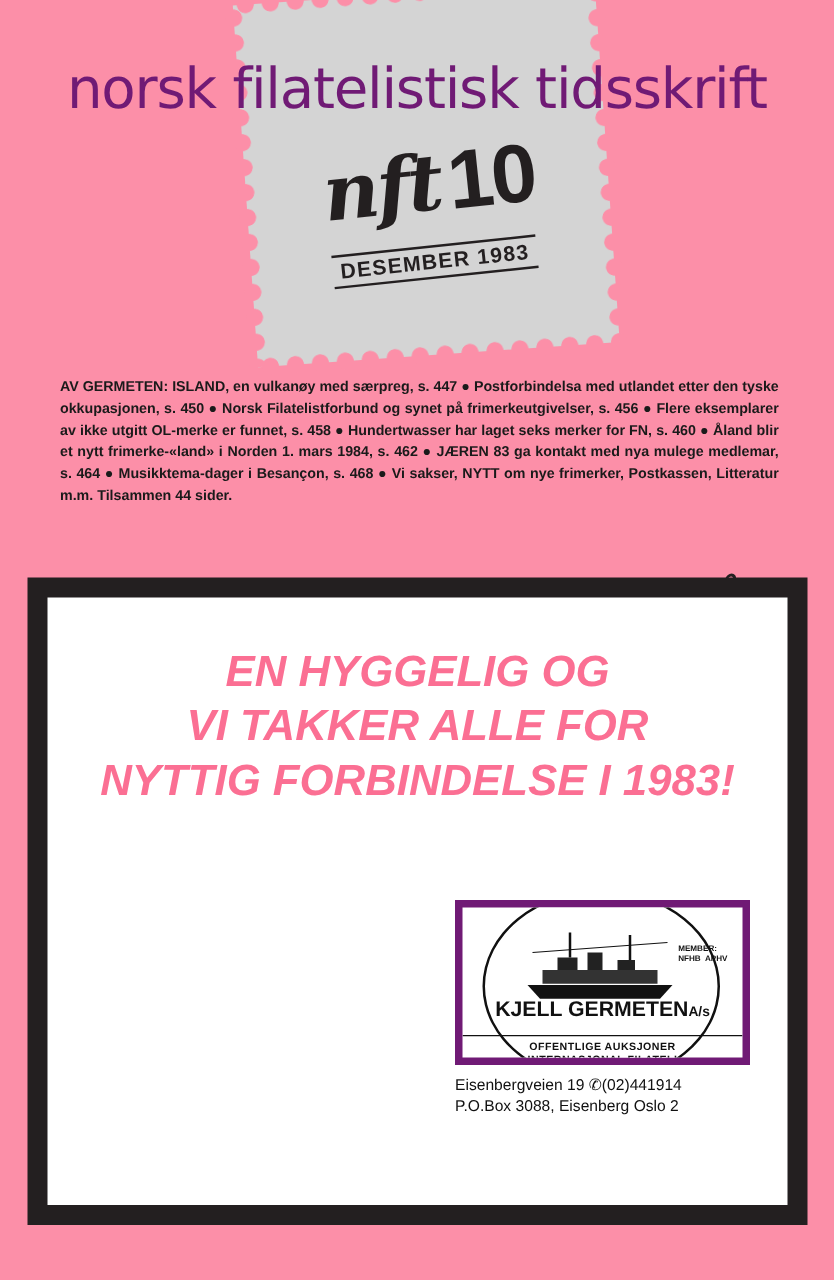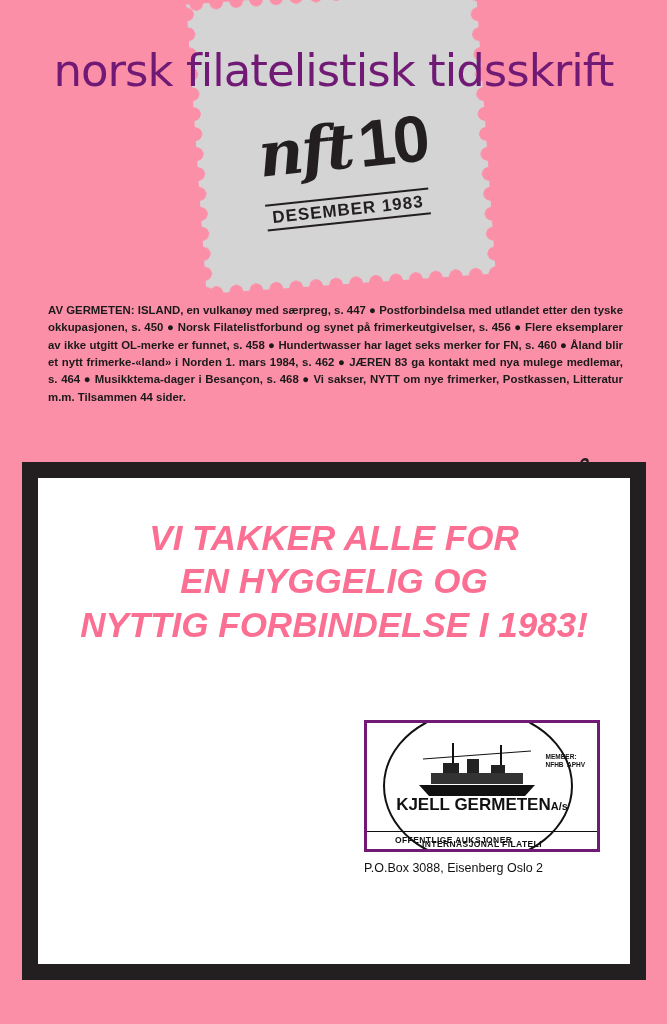--- a/index.html
+++ b/index.html
@@ -185,21 +185,21 @@
   .dealer {
     position: absolute;
     right: 26px;
     top: 242px;
     width: 240px;
   }
   .dealer-mark {
     position: relative;
     width: 236px;
     height: 132px;
-    border: 3px solid #701a75;
+    border: 6px solid #701a75;
     box-sizing: border-box;
     overflow: hidden;
   }
   .dealer-oval {
     position: absolute;
     left: 16px;
     top: -14px;
     width: 186px;
     height: 150px;
     border: 2px solid #111;
@@ -248,28 +248,27 @@
     font-size: 7.5px;
     font-weight: 700;
     line-height: 1.35;
     text-align: center;
     color: #111;
   }
   .dealer-auksjoner {
     position: absolute;
     left: 0; right: 0;
     bottom: 4px;
-    text-align: left;
+    text-align: center;
     font-size: 8.5px;
     font-weight: 700;
     letter-spacing: 0.4px;
     color: #111;
     border-top: 1.5px solid #111;
     padding-top: 3px;
-    padding-left: 28px;
   }
   .dealer-member {
     position: absolute;
     right: 12px;
     top: 30px;
     font-size: 6.5px;
     font-weight: 700;
     line-height: 1.3;
     text-align: left;
     color: #111;
@@ -305,22 +304,22 @@
   <span>AV GERMETEN:</span>
   <span>ISLAND, en vulkanøy med særpreg, s. 447 ● Postforbindelsa med utlandet etter den tyske okkupasjonen, s. 450 ● Norsk Filatelistforbund og synet på frimerkeutgivelser, s. 456 ● Flere eksemplarer av ikke utgitt OL-merke er funnet, s. 458 ● Hundertwasser har laget seks merker for FN, s. 460 ● Åland blir et nytt frimerke-«land» i Norden 1. mars 1984, s. 462 ● JÆREN 83 ga kontakt med nya mulege medlemar, s. 464 ● Musikktema-dager i Besançon, s. 468 ● Vi sakser, NYTT om nye frimerker, Postkassen, Litteratur m.m. Tilsammen 44 sider.</span>
 </div>
 
 <div class="greeting">God jul og godt nyttår!</div>
 
 <div class="ad-frame">
   <div class="ad-inner">
 
     <div class="ad-headline">
+      <div>EN HYGGELIG OG</div>
       <div>VI TAKKER ALLE FOR</div>
-      <div>EN HYGGELIG OG</div>
       <div>NYTTIG FORBINDELSE I 1983!</div>
     </div>
 
 
     <div class="dealer">
       <div class="dealer-mark">
         <div class="dealer-oval"></div>
         <svg class="dealer-ship" viewBox="0 0 128 60">
           <path d="M6 46 L122 46 L112 57 L16 57 Z" fill="#111"></path>
           <path d="M18 34 L110 34 L110 45 L18 45 Z" fill="#333"></path>
@@ -332,18 +331,19 @@
           <line x1="10" y1="20" x2="118" y2="12" stroke="#111" stroke-width="1"></line>
         </svg>
         <div class="dealer-member">MEMBER:<br>NFHB&nbsp; APHV</div>
         <div class="dealer-name">
           <span>KJELL GERMETEN</span><span class="as">A/s</span>
         </div>
         <div class="dealer-sub">INTERNASJONAL FILATELI</div>
         <div class="dealer-auksjoner">OFFENTLIGE AUKSJONER</div>
       </div>
       <div class="dealer-contact">
+        <div>Eisenbergveien 19  ✆(02)441914</div>
         <div>P.O.Box 3088,  Eisenberg  Oslo 2</div>
       </div>
     </div>
 
   </div>
 </div>
 
 </body></html>

